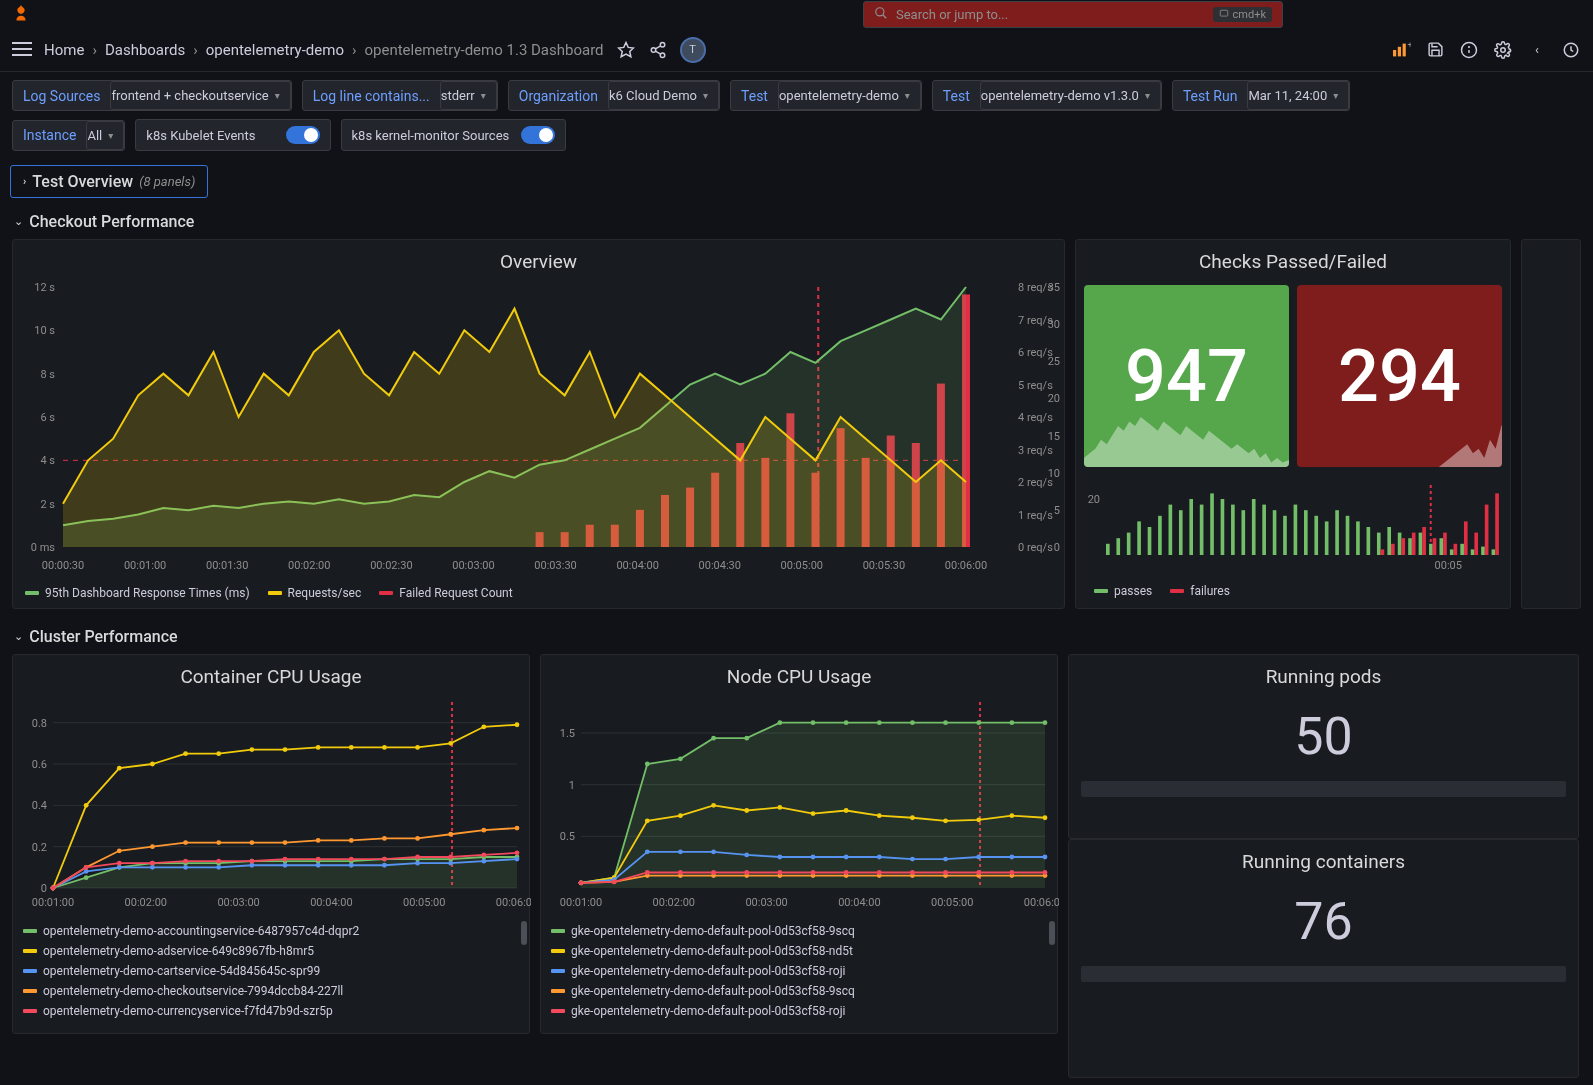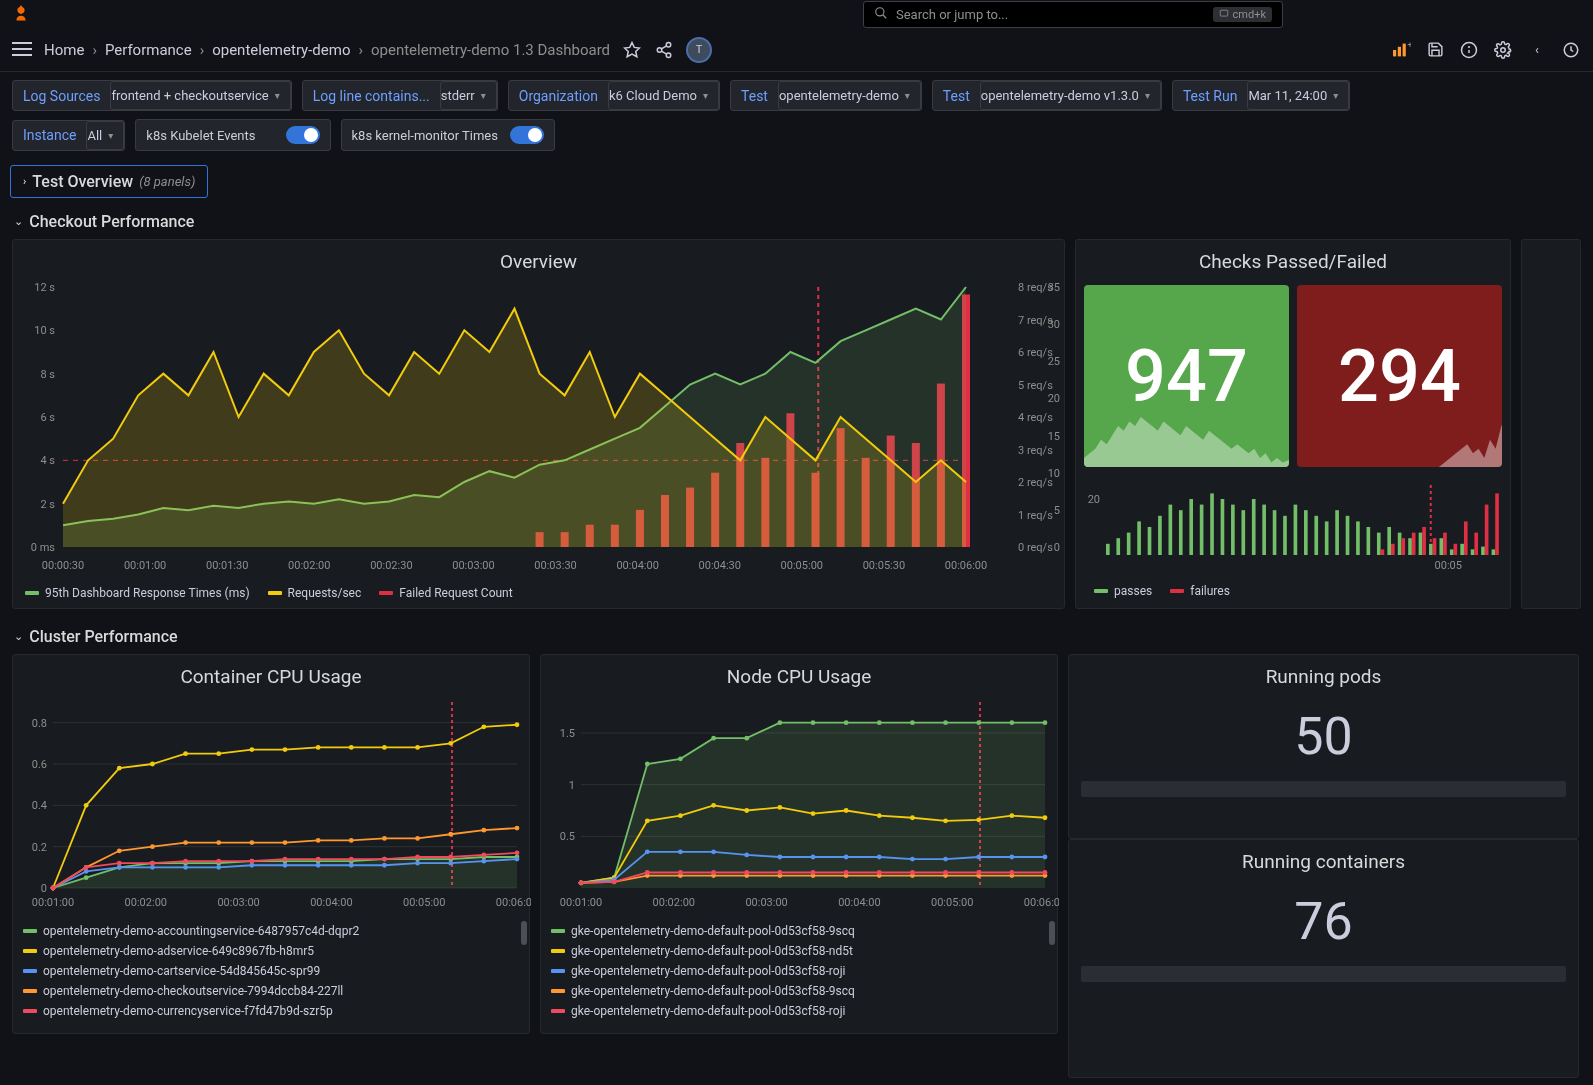--- a/index.html
+++ b/index.html
@@ -20,21 +20,21 @@
   gap: 10px;
 }
 .logo {
   width: 22px;
   height: 22px;
   color: #f46800;
 }
 .searchbar {
   margin-left: auto;
   margin-right: 300px;
-  background: #000000;
+  background: #7f1d1d;
   border: 1px solid #3b3f46;
   border-radius: 3px;
   padding: 4px 10px;
   width: 420px;
   display: flex;
   align-items: center;
   gap: 8px;
   color: #8e8e8e;
 }
 .cmdk {
@@ -170,21 +170,21 @@
 
 <div class="navbar">
   <div class="hamburger">
       <div></div>
       <div></div>
       <div></div>
     </div>
   <div class="breadcrumb">
     <span class="crumb">Home</span>
     <span class="sep">›</span>
-    <span class="crumb">Performance</span>
+    <span class="crumb">Dashboards</span>
     <span class="sep">›</span>
     <span class="crumb">opentelemetry-demo</span>
     <span class="sep">›</span>
     <span class="current">opentelemetry-demo 1.3 Dashboard</span>
   </div>
   <span class="icon-btn">
     <svg width="18" height="18" viewBox="0 0 24 24" fill="none" stroke="#ccccdc" stroke-width="2">
         <polygon points="12 2 15 8.5 22 9.3 17 14 18.5 21 12 17.5 5.5 21 7 14 2 9.3 9 8.5 12 2"></polygon>
       </svg>
   </span>
@@ -290,21 +290,21 @@
     <span class="var-select grouped">
         <span>All</span>
         <span class="chevdown">▾</span>
       </span>
   </div>
   <div class="var-select" style="gap:30px">
     <span>k8s Kubelet Events</span>
     <div class="toggle"></div>
   </div>
   <div class="var-select" style="gap:12px">
-    <span>k8s kernel-monitor Times</span>
+    <span>k8s kernel-monitor Sources</span>
     <div class="toggle"></div>
   </div>
 </div>
 
 
 <div class="rowhdr highlighted">
   <span class="chev">›</span>
   <span>Test Overview</span>
   <span class="count">(8 panels)</span>
 </div>

